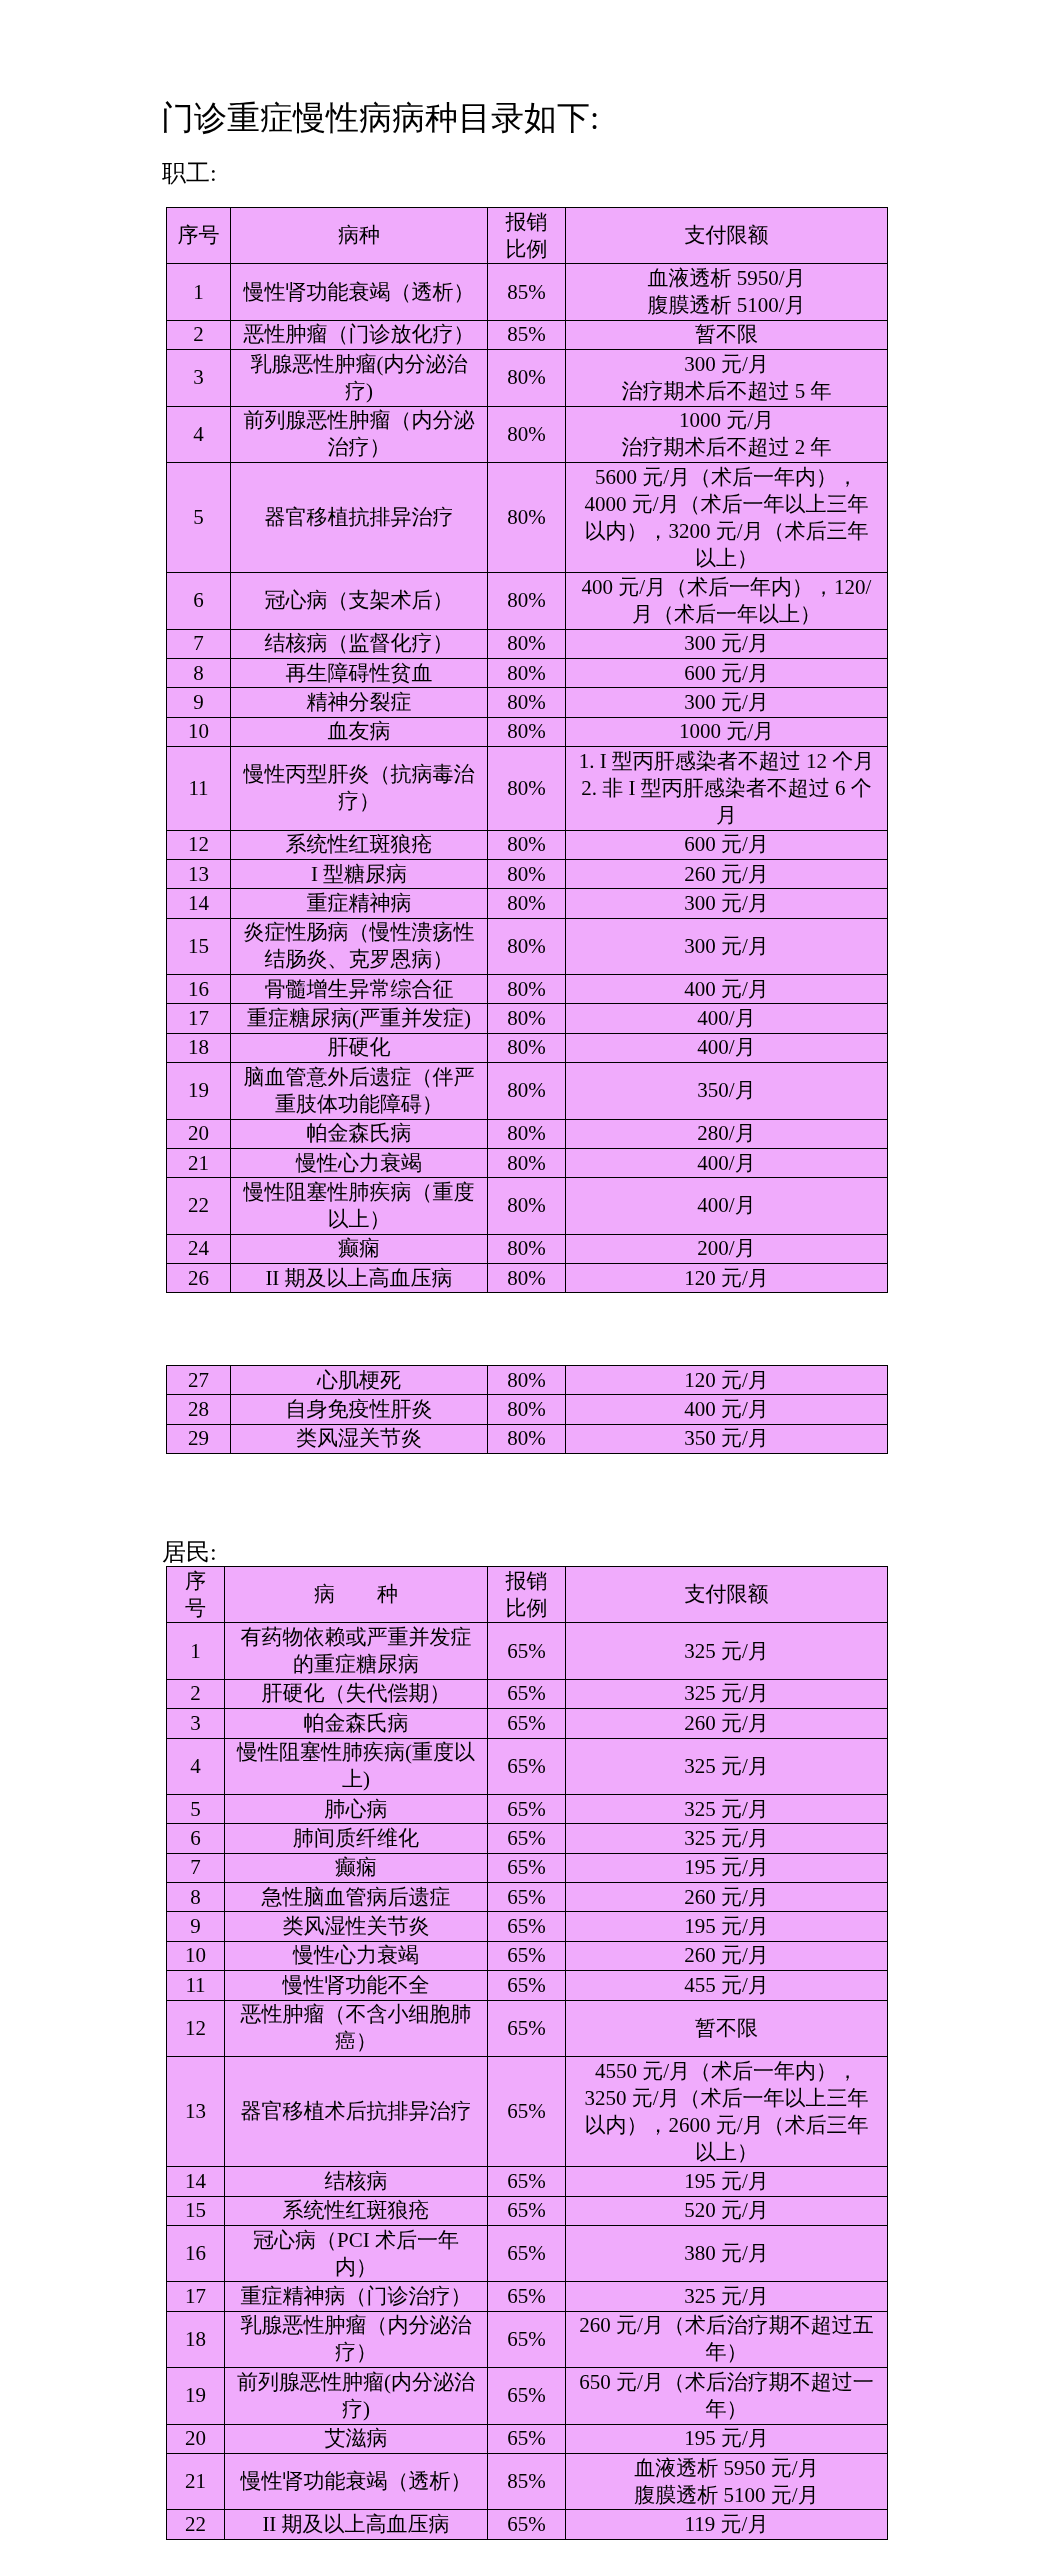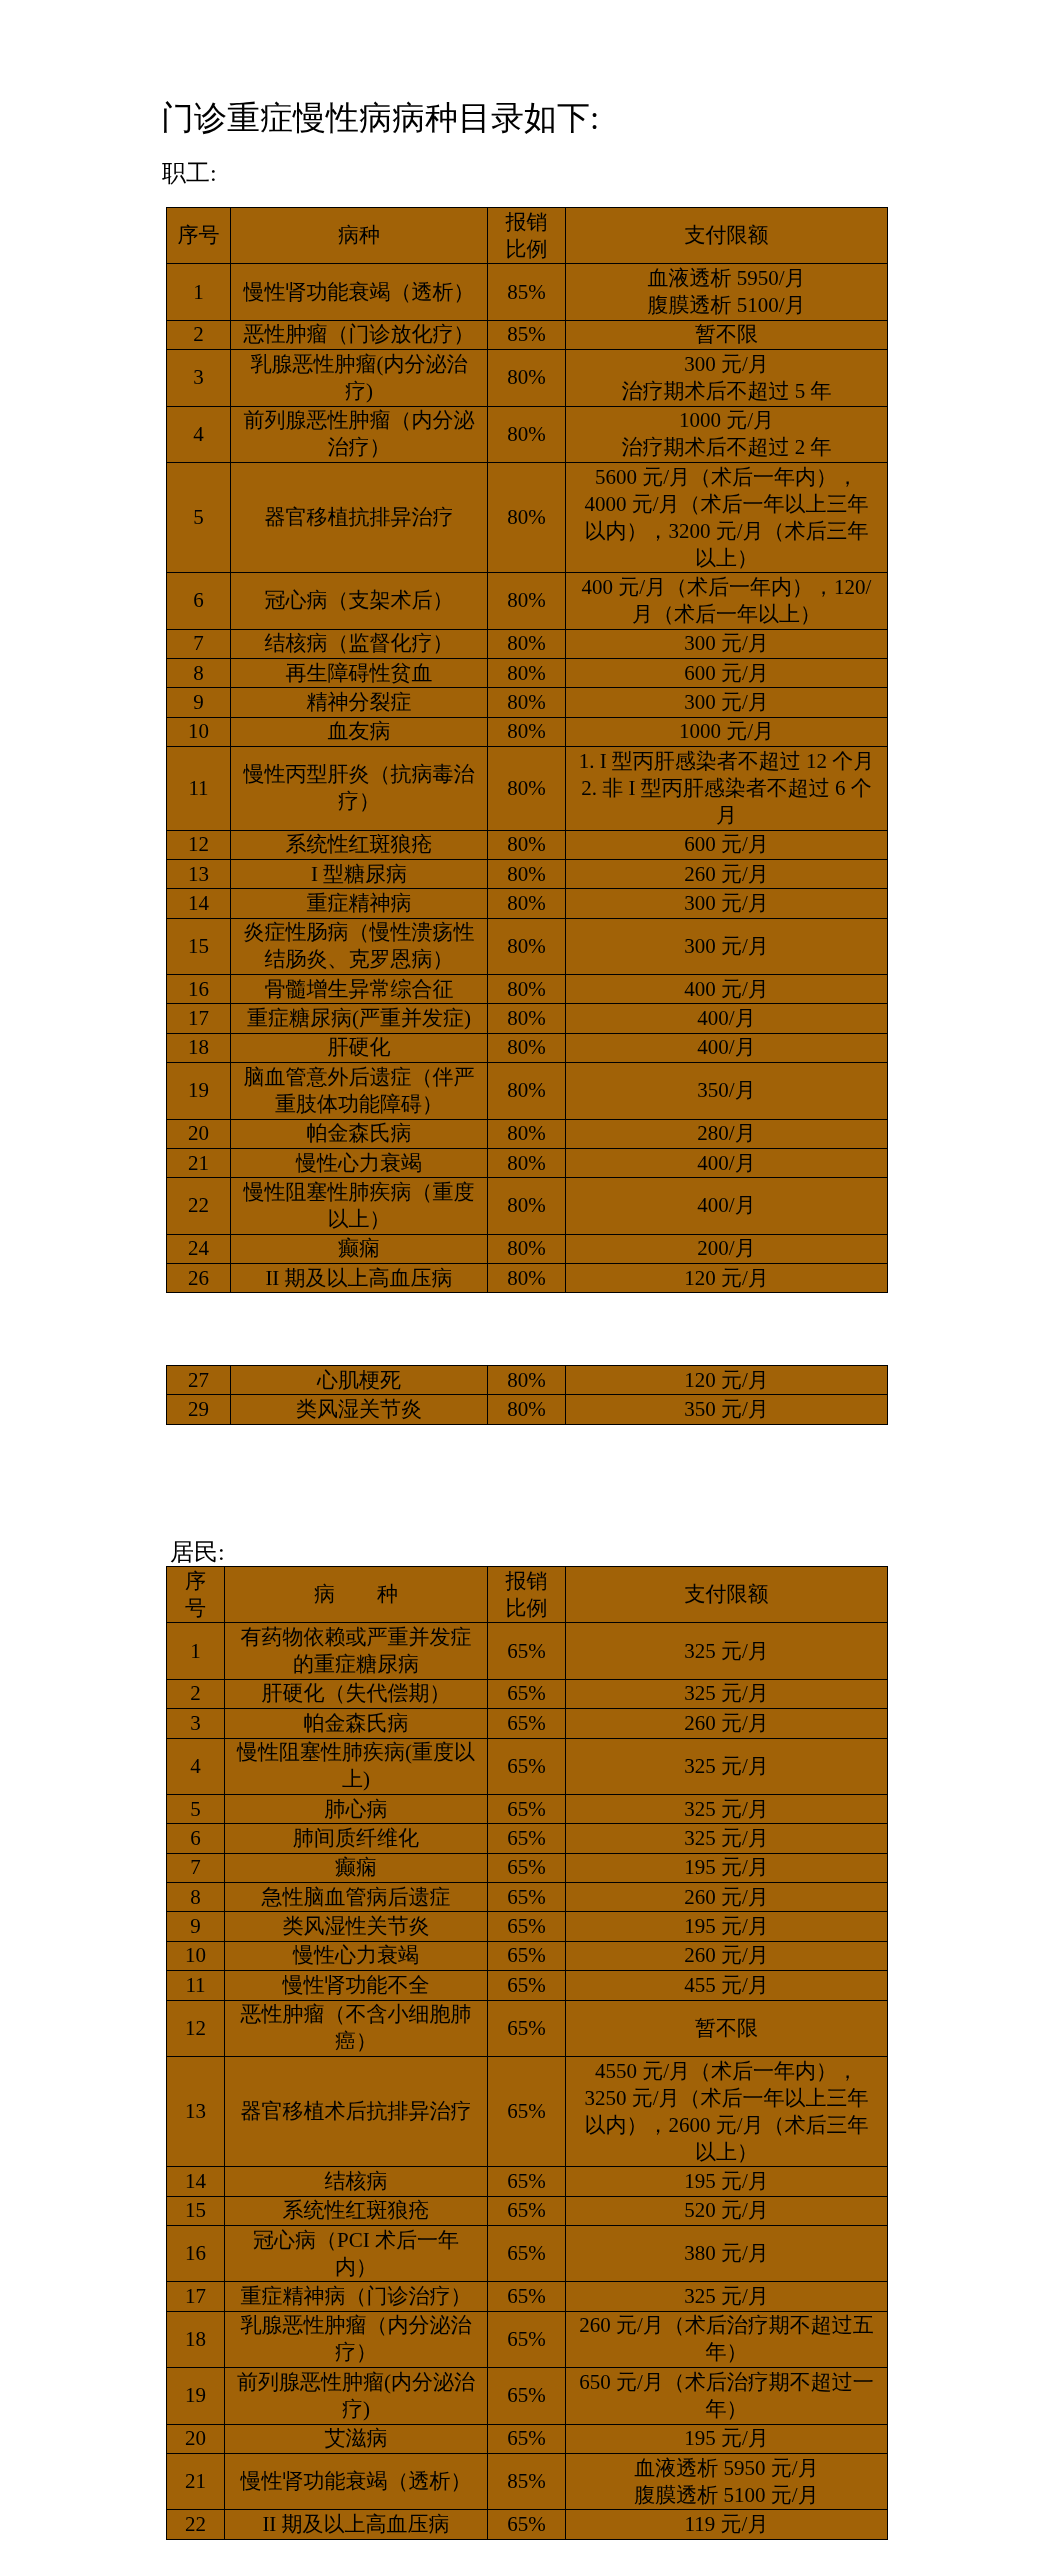--- a/index.html
+++ b/index.html
@@ -20,28 +20,28 @@
     white-space: nowrap;
   }
   .section-label {
     position: absolute;
     font-size: 24px;
     line-height: 28px;
     white-space: nowrap;
     font-family: Liberation Serif, serif;
   }
   #worker-label { left: 162px; top: 159px; }
-  #resident-label { left: 170px; top: 1538px; }
+  #resident-label { left: 162px; top: 1538px; }
   table.catalog {
     position: absolute;
     left: 166px;
     width: 721px;
     border-collapse: collapse;
     table-layout: fixed;
-    background: #a16207;
+    background: #f0abfc;
   }
   #worker-table-1 { top: 207px; }
   #worker-table-2 { top: 1365px; }
   #resident-table { top: 1566px; }
   table.catalog th,
   table.catalog td {
     border: 1.3px solid #000000;
     font-weight: normal;
     font-size: 21px;
     line-height: 27px;
@@ -235,20 +235,26 @@
     <col style="width:322px">
   </colgroup>
   <tbody>
       <tr>
         <td>27</td>
         <td>心肌梗死</td>
         <td>80%</td>
         <td>120 元/月</td>
       </tr>
       <tr>
+        <td>28</td>
+        <td>自身免疫性肝炎</td>
+        <td>80%</td>
+        <td>400 元/月</td>
+      </tr>
+      <tr>
         <td>29</td>
         <td>类风湿关节炎</td>
         <td>80%</td>
         <td>350 元/月</td>
       </tr>
     </tbody>
 </table>
 
 <div class="section-label" id="resident-label">居民:</div>
 

